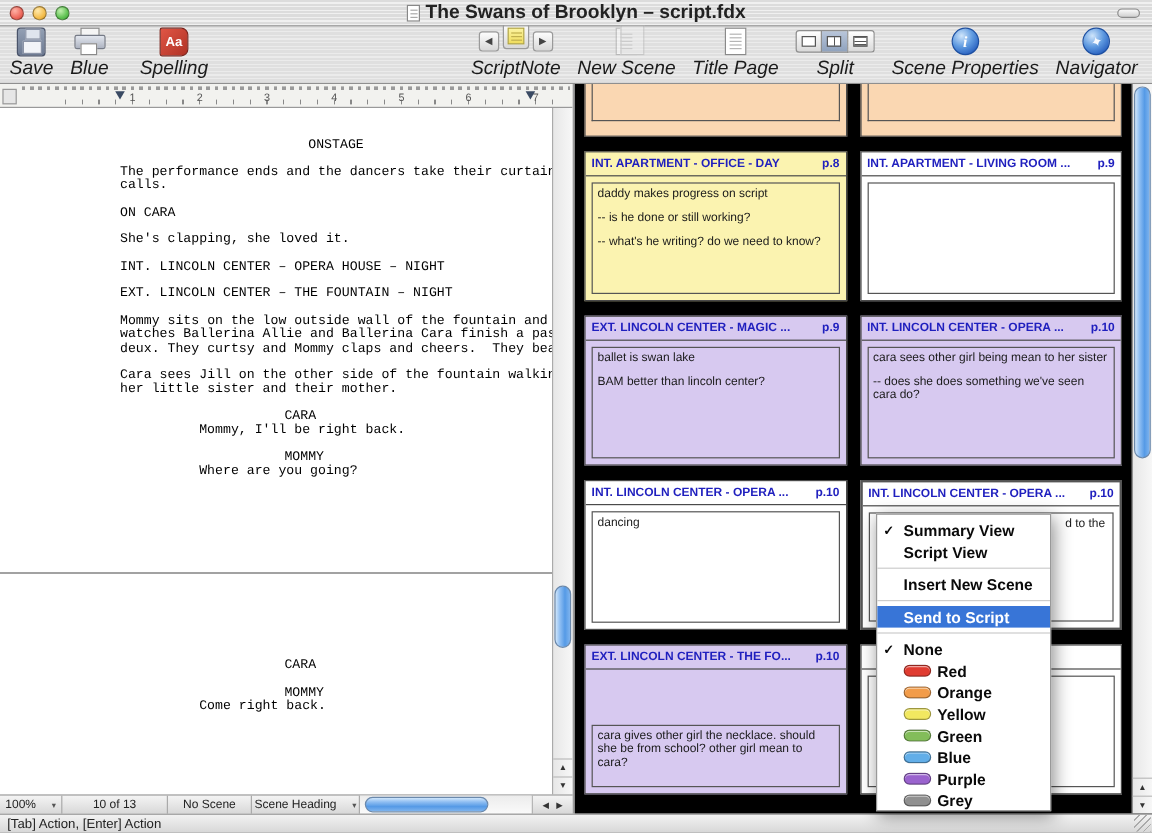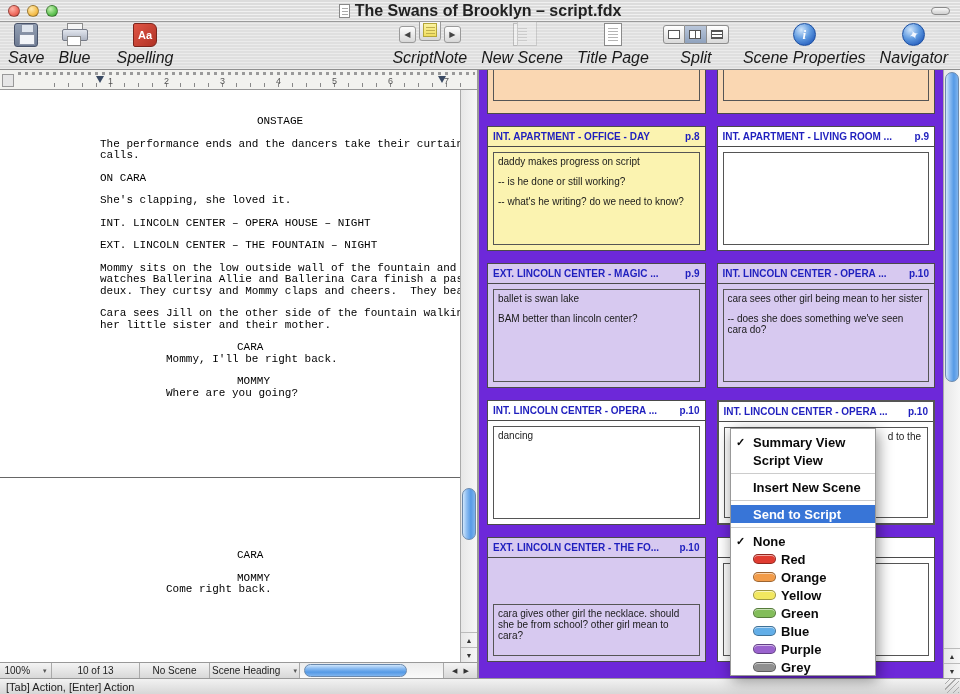--- a/index.html
+++ b/index.html
@@ -109,21 +109,21 @@
   .editor-status { position:absolute; left:0; right:0; bottom:0; height:16px; display:flex; align-items:stretch;
     background:linear-gradient(#f4f4f4,#d8d8d8); border-top:1px solid #999; font-size:10px; color:#222; }
   .status-cell { display:flex; align-items:center; justify-content:center; gap:13px; border-right:1px solid #aaa; padding:0 0; white-space:nowrap; }
   .status-cell .arrow { font-size:7px; color:#555; }
   .hscroll { flex:1; position:relative; background:linear-gradient(#ececec,#fafafa); }
   .hthumb { position:absolute; top:1px; bottom:1px; left:4px; width:72%; border-radius:7px; border:1px solid #6b89ac;
     background:linear-gradient(#cfe6fc,#8fbef2 30%,#559ae6 65%,#7fb4ee); }
   .hbtns { width:34px; display:flex; align-items:center; justify-content:center; gap:6px; font-size:7px; color:#333; border-left:1px solid #aaa; }
 
   
-  .cards-pane { flex:1 1 auto; position:relative; background:#6d28d9; overflow:hidden;text-decoration:underline; }
+  .cards-pane { flex:1 1 auto; position:relative; background:#000000; overflow:hidden;text-decoration:underline; }
   .cards-grid { position:absolute; left:0; top:0; right:17px; display:grid;
     grid-template-columns:1fr 1fr; grid-template-rows:44px repeat(4,125px); gap:12px 11px; padding:0 8px; }
   .card { border:1px solid #4a4a4a; display:flex; flex-direction:column; overflow:hidden; }
   .card.selected { border:2px solid #555; }
   .card.partial { border-top:none; }
   .card-head { height:20px; flex:0 0 20px; display:flex; align-items:center; justify-content:space-between;
     padding:0 5px; border-bottom:1px solid #4a4a4a; }
   .card-title { font-size:10px; font-weight:bold; color:#1f1fbe; white-space:nowrap; overflow:hidden; }
   .card-page { font-size:10px; font-weight:bold; color:#1f1fbe; margin-left:4px; }
   .card-body { flex:1; margin:5px; border:1px solid #555; padding:3px 4px; overflow:hidden; }

